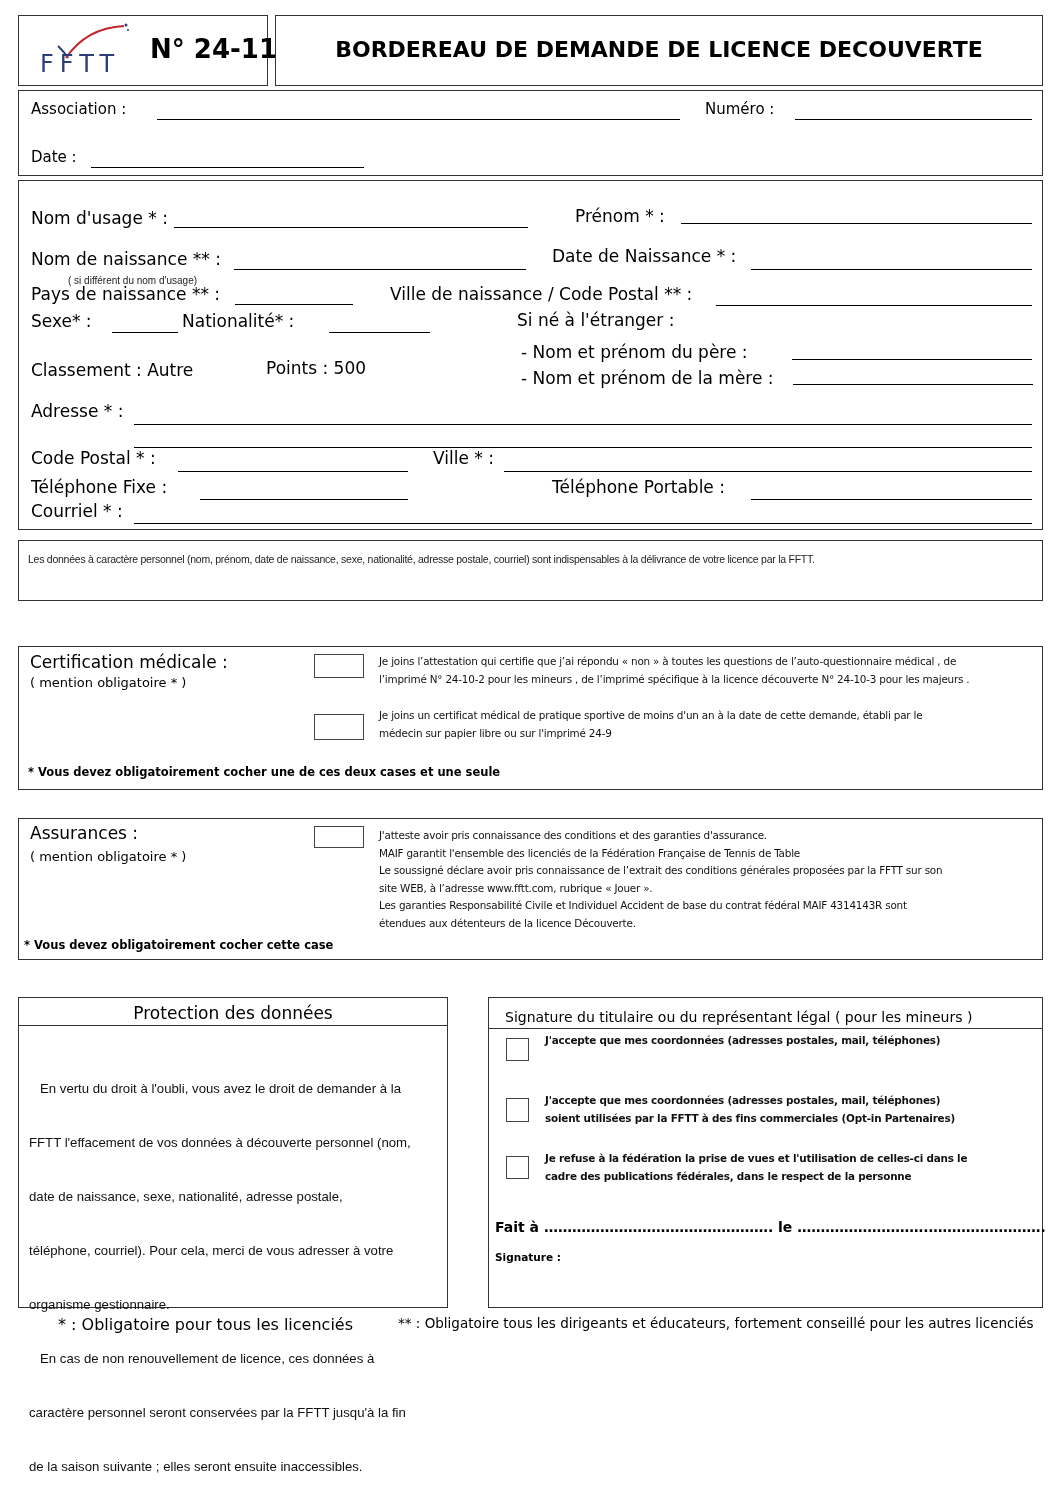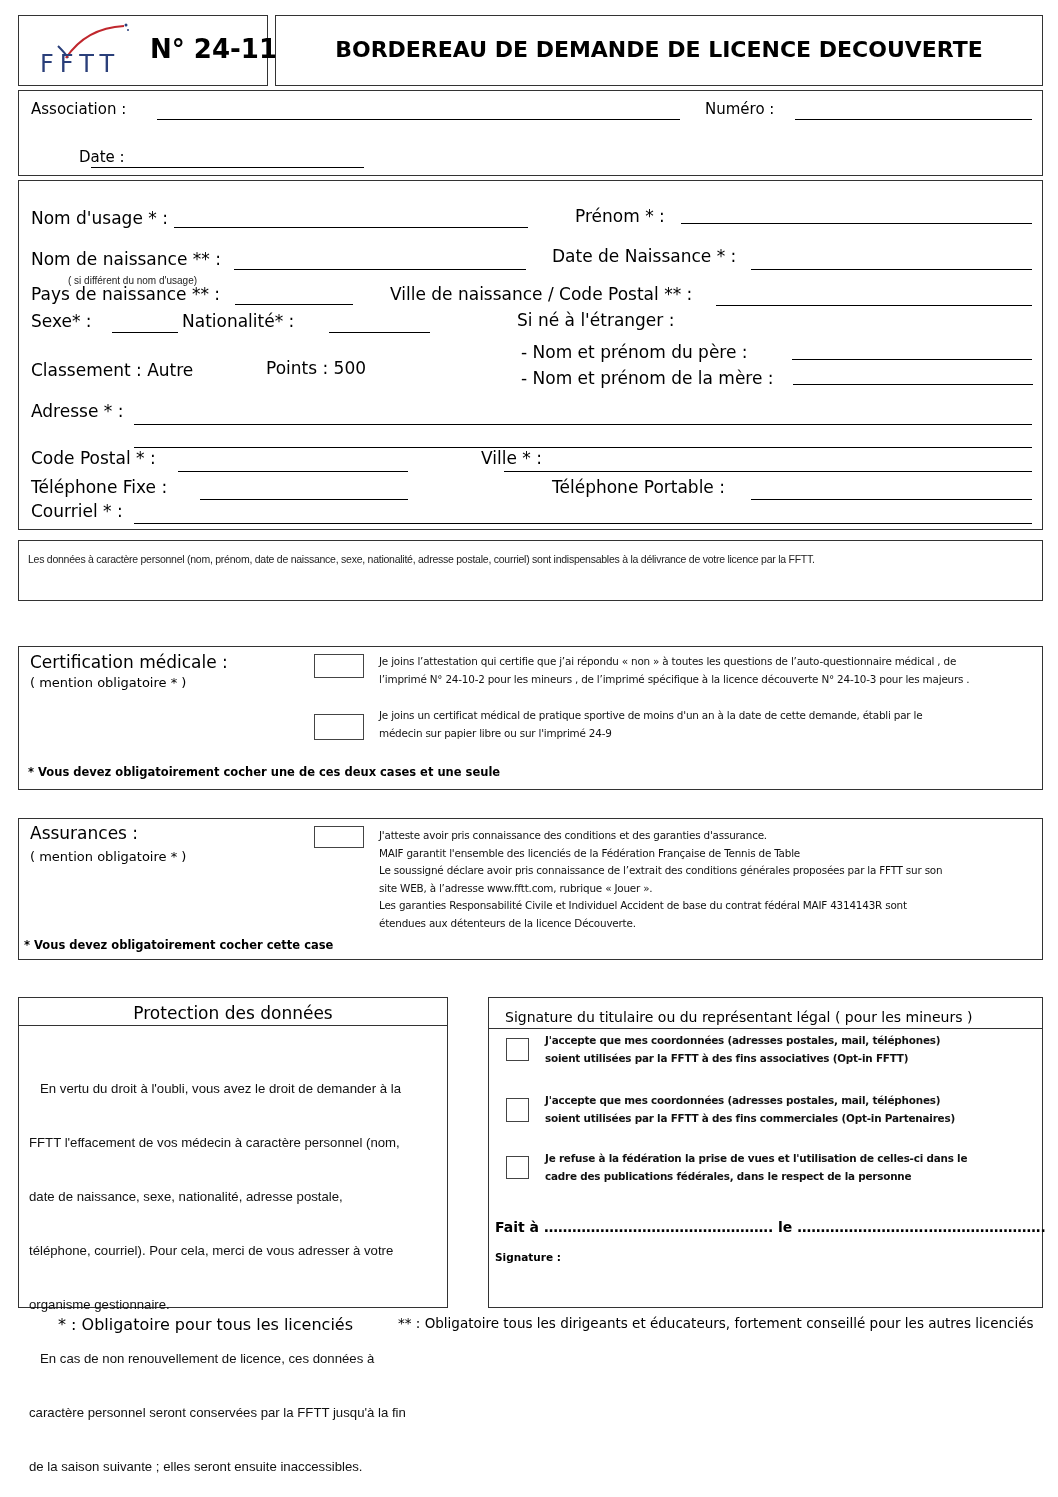--- a/index.html
+++ b/index.html
@@ -30,21 +30,21 @@
 <div class="lbl" style="left:150px;top:34px;font-size:26px;font-weight:bold;">N° 24-11</div>
 
 <div class="box" style="left:275px;top:15px;width:768px;height:71px;"></div>
 <div class="lbl" style="left:275px;width:768px;top:37px;text-align:center;font-size:22px;font-weight:bold;">BORDEREAU DE DEMANDE DE LICENCE DECOUVERTE</div>
 
 <div class="box" style="left:18px;top:90px;width:1025px;height:86px;"></div>
 <div class="lbl f16" style="left:31px;top:100px;">Association :</div>
 <div class="line" style="left:157px;top:119px;width:523px;"></div>
 <div class="lbl f16" style="left:705px;top:100px;">Numéro :</div>
 <div class="line" style="left:795px;top:119px;width:237px;"></div>
-<div class="lbl f16" style="left:31px;top:148px;margin-left:48px;">Date :</div>
+<div class="lbl f16" style="left:31px;top:148px;">Date :</div>
 <div class="line" style="left:91px;top:167px;width:273px;"></div>
 
 <div class="box" style="left:18px;top:180px;width:1025px;height:350px;"></div>
 
 <div class="lbl f18" style="left:31px;top:208px;">Nom d'usage * :</div>
 <div class="line" style="left:174px;top:227px;width:354px;"></div>
 <div class="lbl f18" style="left:575px;top:206px;">Prénom * :</div>
 <div class="line" style="left:681px;top:223px;width:351px;"></div>
 
 <div class="lbl f18" style="left:31px;top:249px;">Nom de naissance ** :</div>
@@ -71,21 +71,21 @@
 
 <div class="lbl f18" style="left:31px;top:360px;">Classement : Autre</div>
 <div class="lbl f18" style="left:266px;top:358px;text-align:center;">Points : 500</div>
 
 <div class="lbl f18" style="left:31px;top:401px;">Adresse * :</div>
 <div class="line" style="left:134px;top:424px;width:898px;"></div>
 <div class="line" style="left:134px;top:447px;width:898px;"></div>
 
 <div class="lbl f18" style="left:31px;top:448px;">Code Postal * :</div>
 <div class="line" style="left:178px;top:471px;width:230px;"></div>
-<div class="lbl f18" style="left:433px;top:448px;margin-left:48px;">Ville * :</div>
+<div class="lbl f18" style="left:433px;top:448px;">Ville * :</div>
 <div class="line" style="left:504px;top:471px;width:528px;"></div>
 
 <div class="lbl f18" style="left:31px;top:477px;">Téléphone Fixe :</div>
 <div class="line" style="left:200px;top:499px;width:208px;"></div>
 <div class="lbl f18" style="left:552px;top:477px;">Téléphone Portable :</div>
 <div class="line" style="left:751px;top:499px;width:281px;"></div>
 
 <div class="lbl f18" style="left:31px;top:501px;">Courriel * :</div>
 <div class="line" style="left:134px;top:523px;width:898px;"></div>
 
@@ -121,37 +121,36 @@
   <div>Les garanties Responsabilité Civile et Individuel Accident de base du contrat fédéral MAIF 4314143R sont</div>
   <div>étendues aux détenteurs de la licence Découverte.</div>
 </div>
 <div class="lbl bold" style="left:24px;top:938px;font-size:11.5px;">* Vous devez obligatoirement cocher cette case</div>
 
 <div class="box" style="left:18px;top:997px;width:430px;height:311px;"></div>
 <div class="abs" style="left:18px;top:1025px;width:430px;border-bottom:1.3px solid #333;"></div>
 <div class="lbl" style="left:18px;width:430px;top:1003px;text-align:center;font-size:17px;">Protection des données</div>
 <div class="abs" style="left:29px;top:1044px;font-size:13.2px;line-height:18px;color:#111;white-space:pre;font-family:'Liberation Sans',sans-serif;">
   <div>   En vertu du droit à l'oubli, vous avez le droit de demander à la</div>
-  <div>FFTT l'effacement de vos médecin à caractère personnel (nom,</div>
+  <div>FFTT l'effacement de vos données à découverte personnel (nom,</div>
   <div>date de naissance, sexe, nationalité, adresse postale,</div>
   <div>téléphone, courriel). Pour cela, merci de vous adresser à votre</div>
   <div>organisme gestionnaire.</div>
   <div>   En cas de non renouvellement de licence, ces données à</div>
   <div>caractère personnel seront conservées par la FFTT jusqu'à la fin</div>
   <div>de la saison suivante ; elles seront ensuite inaccessibles.</div>
 </div>
 
 <div class="box" style="left:488px;top:997px;width:555px;height:311px;"></div>
 <div class="abs" style="left:488px;top:1028px;width:555px;border-bottom:1.3px solid #333;"></div>
 <div class="lbl" style="left:505px;top:1009px;font-size:14px;">Signature du titulaire ou du représentant légal ( pour les mineurs )</div>
 
 <div class="cb" style="left:506px;top:1038px;width:23px;height:23px;"></div>
 <div class="txt11 bold" style="left:545px;top:1032px;">
   <div>J'accepte que mes coordonnées (adresses postales, mail, téléphones)</div>
-  <div>soient utilisées par la FFTT à des fins associatives (Opt-in FFTT)</div>
 </div>
 
 <div class="cb" style="left:506px;top:1098px;width:23px;height:24px;"></div>
 <div class="txt11 bold" style="left:545px;top:1092px;">
   <div>J'accepte que mes coordonnées (adresses postales, mail, téléphones)</div>
   <div>soient utilisées par la FFTT à des fins commerciales (Opt-in Partenaires)</div>
 </div>
 
 <div class="cb" style="left:506px;top:1156px;width:23px;height:23px;"></div>
 <div class="txt11 bold" style="left:545px;top:1150px;">

